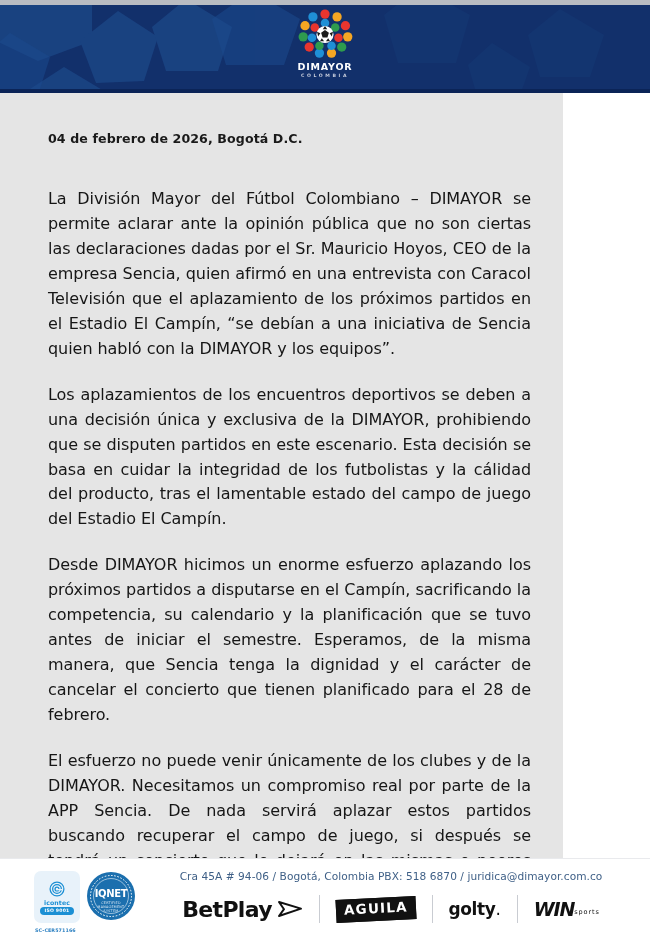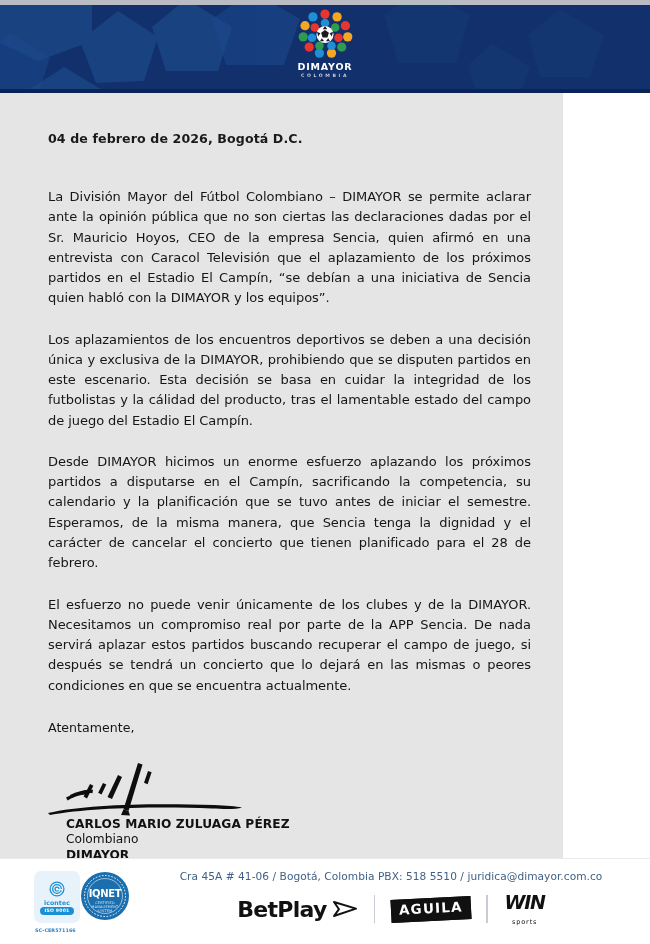--- a/index.html
+++ b/index.html
@@ -85,21 +85,21 @@
   }
   .date-line {
     margin-top: 38px;
     font-size: 12.6px;
     color: #1a1a1a;
     font-weight: bold;
     letter-spacing: 0.1px;
   }
   .para {
     margin-top: 21px;
-    font-size: 13px;
+    font-size: 16px;
     line-height: 1.56;
     color: #161616;
     text-align: justify;
     letter-spacing: -0.05px;
   }
   .para.first { margin-top: 41px; }
 
   .closing {
     margin-top: 24px;
     font-size: 12.6px;
@@ -154,20 +154,21 @@
   }
   .footer-inner {
     display: flex;
     align-items: flex-start;
     height: 100%;
     padding: 8px 14px 0 34px;
   }
   .certs {
     display: flex;
     align-items: flex-start;
+    gap: 6px;
     padding-top: 4px;
     position: relative;
     width: 112px;
     flex: 0 0 112px;
   }
   .cert-icontec-box {
     width: 46px; height: 52px;
     border-radius: 7px;
     background: #e8f2fa;
     display: flex;
@@ -259,21 +260,21 @@
     color: #111;
     font-weight: bold;
     letter-spacing: -0.4px;
   }
   .golty-dot {
     font-size: 17px;
     color: #111;
   }
   .win-wrap {
     display: flex;
-    flex-direction: column;
+    flex-direction: row;
     align-items: center;
     line-height: 1;
   }
   .win-text {
     font-size: 19px;
     font-weight: bold;
     color: #111;
     letter-spacing: -1.2px;
     font-style: italic;
   }
@@ -425,39 +426,43 @@
         <text x="25" y="33.2" text-anchor="middle" fill="#dbe9f5" font-family="DejaVu Sans, sans-serif" font-size="3.3" letter-spacing="0.3">CERTIFIED</text>
         <text x="25" y="37.0" text-anchor="middle" fill="#dbe9f5" font-family="DejaVu Sans, sans-serif" font-size="3.3" letter-spacing="0.3">MANAGEMENT</text>
         <text x="25" y="40.8" text-anchor="middle" fill="#dbe9f5" font-family="DejaVu Sans, sans-serif" font-size="3.3" letter-spacing="0.3">SYSTEM</text>
       </svg>
 
       <div class="cert-code">SC-CER571166</div>
     </div>
 
     <div class="footer-right">
 
-      <div class="footer-address">Cra 45A # 41-06 / Bogotá, Colombia PBX: 518 5510 / juridica@dimayor.com.co</div>
+      <div class="footer-address">Cra 45A # 94-06 / Bogotá, Colombia PBX: 518 6870 / juridica@dimayor.com.co</div>
 
       <div class="sponsors">
 
         <div class="sponsor-cell">
           <span class="betplay-text">BetPlay</span>
           <svg width="26" height="20" viewBox="0 0 26 20" style="margin-left:5px">
             <path d="M2,3 L24,9.6 L2,17 L7,10.2 Z" fill="none" stroke="#111" stroke-width="2" stroke-linejoin="round"></path>
           </svg>
         </div>
 
         <div class="sponsor-divider"></div>
 
         <div class="sponsor-cell">
           <span class="aguila-badge">AGUILA</span>
         </div>
 
         <div class="sponsor-divider"></div>
 
+        <div class="sponsor-cell">
+          <span class="golty-text">golty</span>
+          <span class="golty-dot">.</span>
+        </div>
 
         <div class="sponsor-divider"></div>
 
         <div class="sponsor-cell">
           <span class="win-wrap">
             <span class="win-text">WIN</span>
             <span class="win-sub">sports</span>
           </span>
         </div>
 

